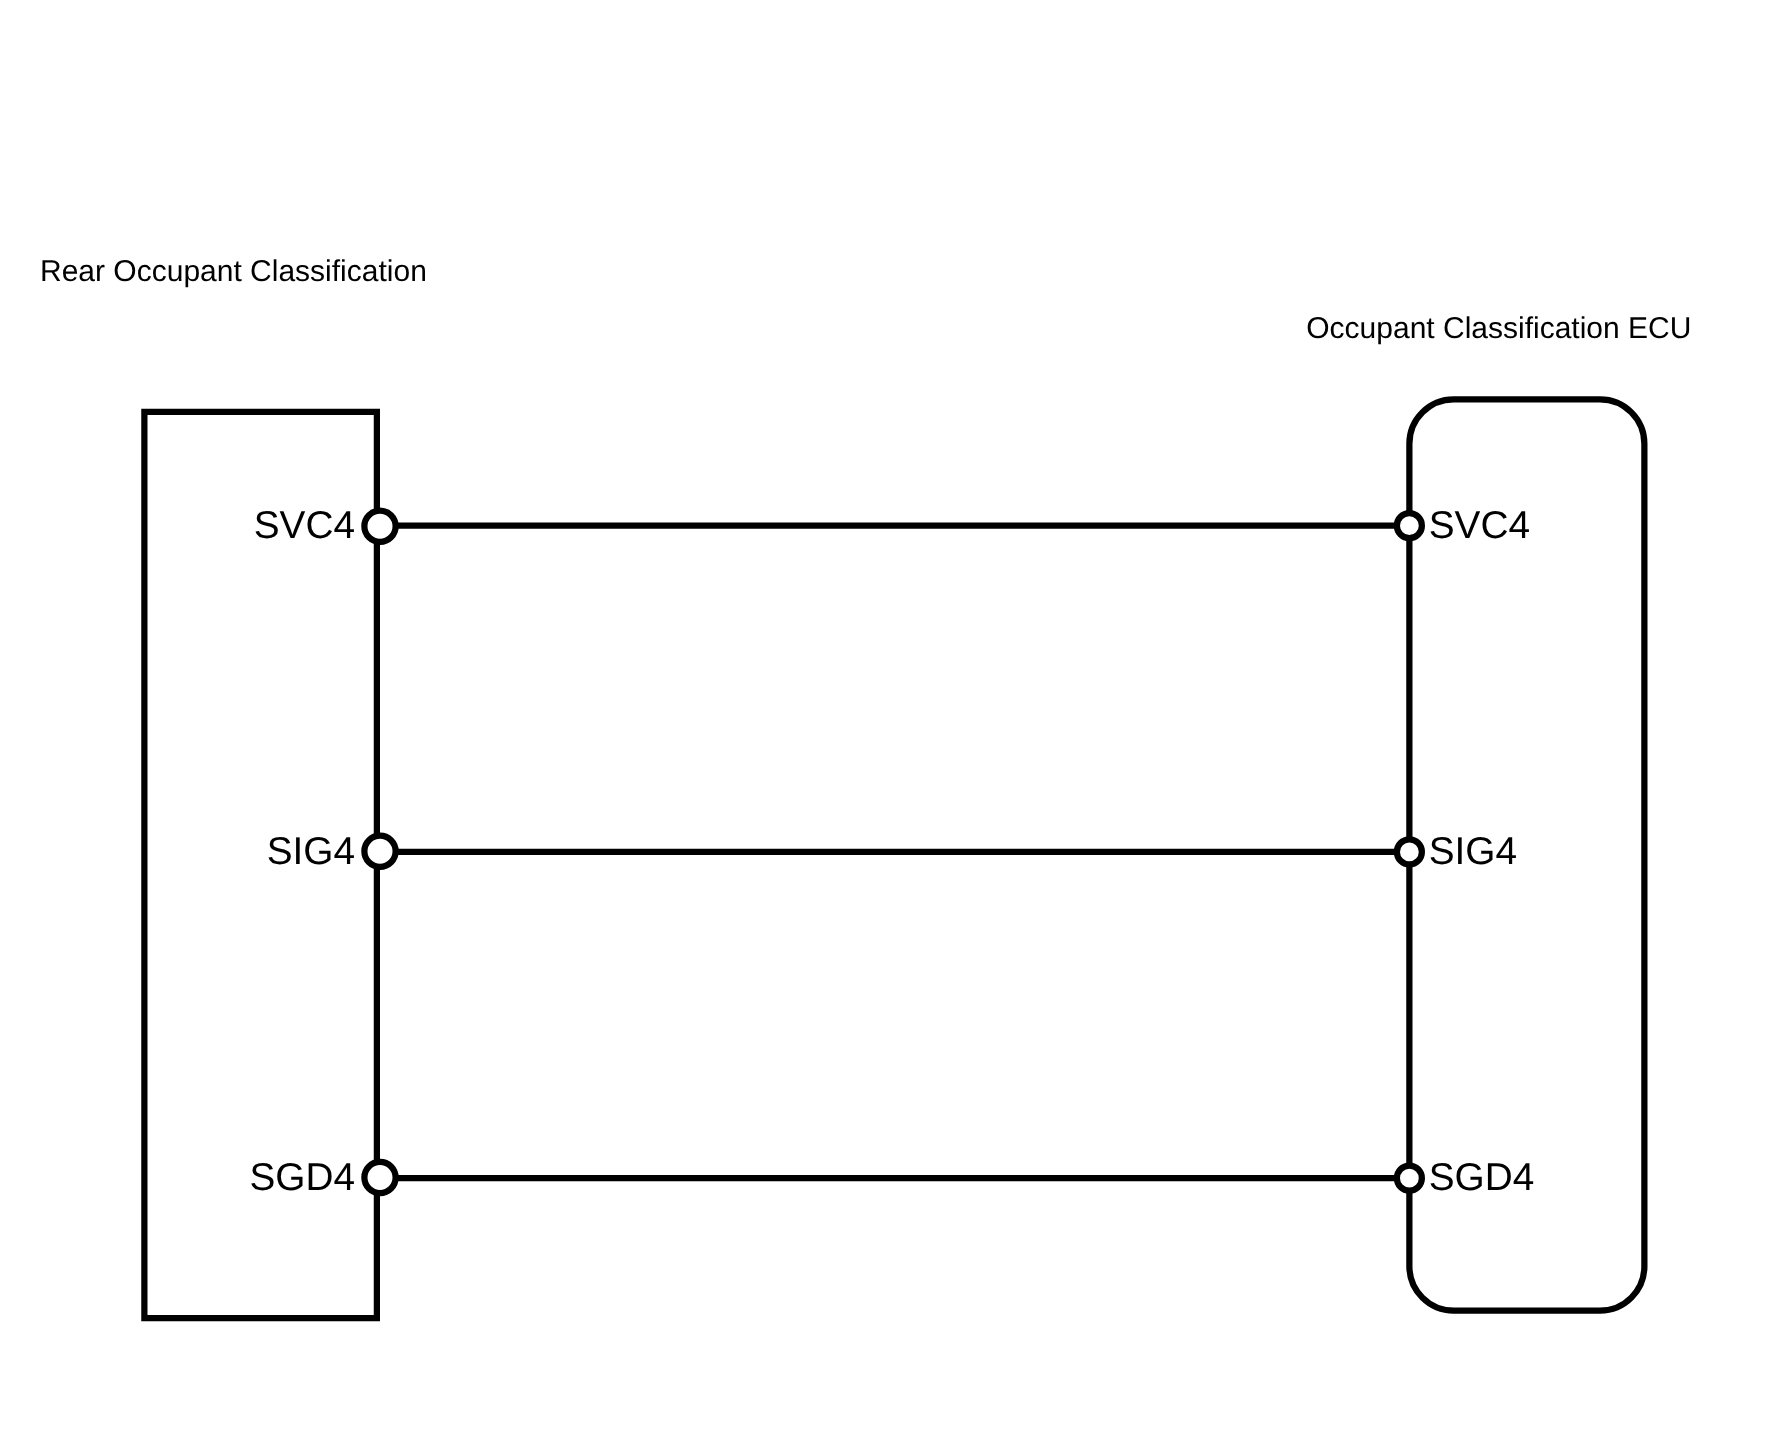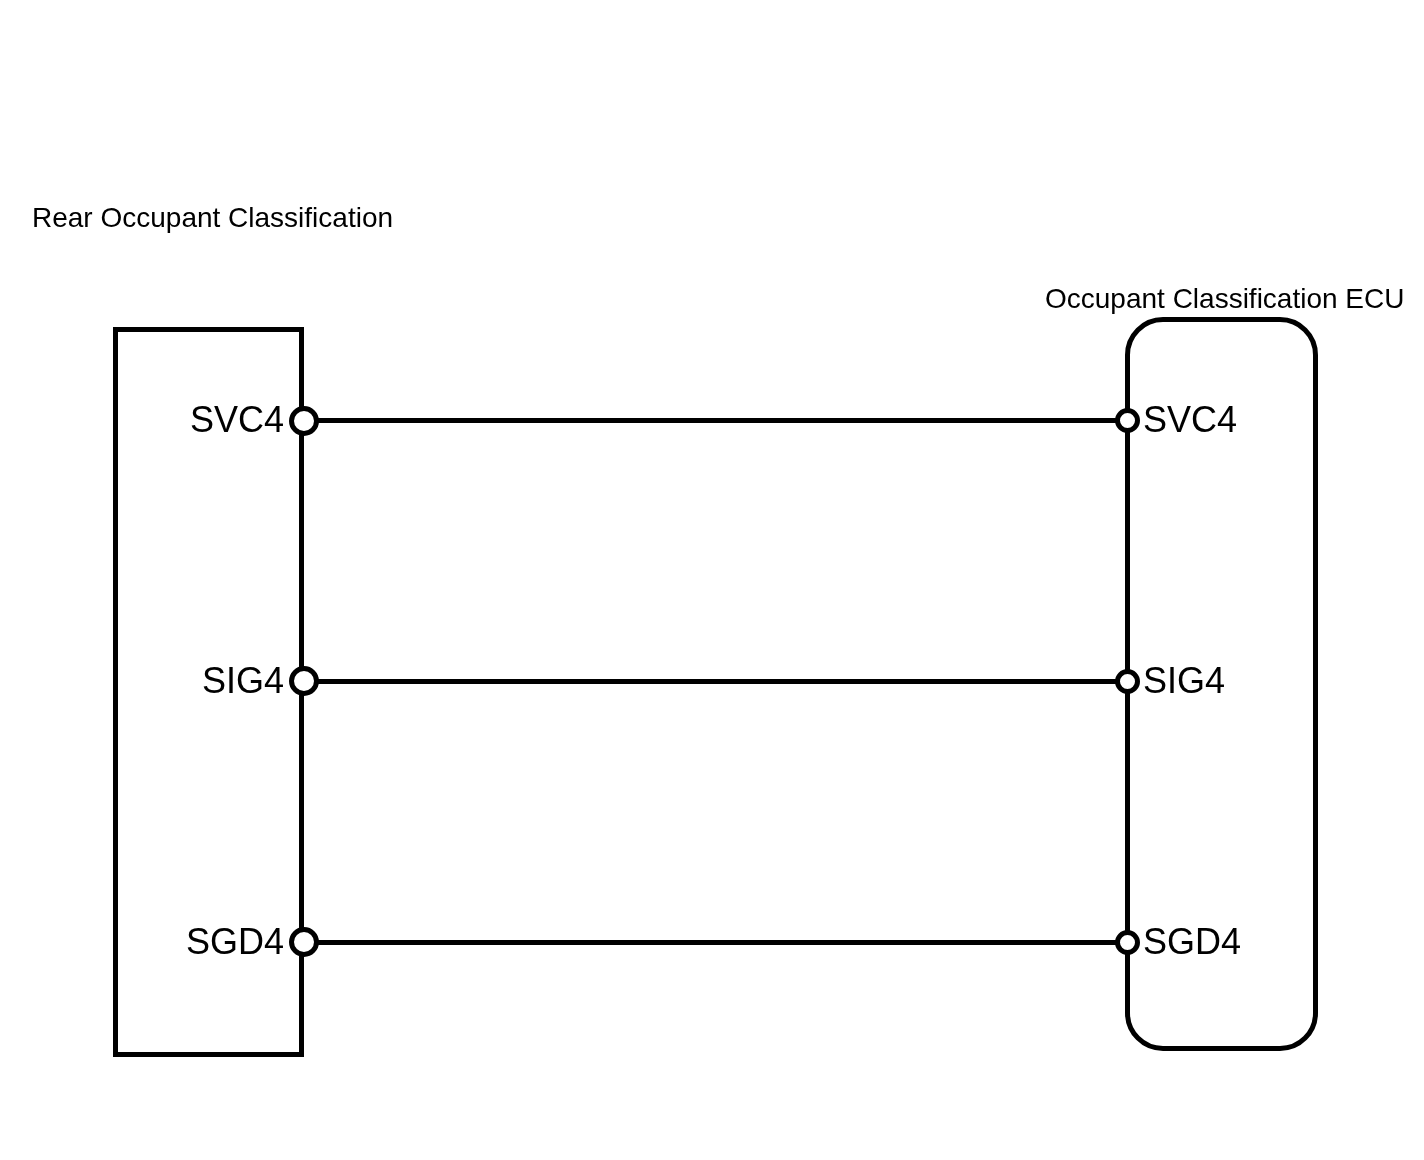--- a/index.html
+++ b/index.html
@@ -11,21 +11,21 @@
     position: relative;
     width: 1424px;
     height: 1160px;
     background: #ffffff;
     font-family: "Liberation Sans", sans-serif;
     color: #000000;
     overflow: hidden;
   }
   .component-title {
     position: absolute;
-    font-size: 28px;
+    font-size: 24px;
     line-height: 33px;
     color: #000000;
     white-space: nowrap;
     z-index: 4;
   }
   .component-box {
     position: absolute;
     box-sizing: border-box;
     border: 5px solid #000000;
     background: transparent;
@@ -45,41 +45,41 @@
     box-sizing: border-box;
     background: #ffffff;
     border: 5px solid #000000;
     border-radius: 50%;
     z-index: 3;
   }
   .terminal.lg { width: 30px; height: 30px; }
   .terminal.sm { width: 25px; height: 25px; }
   .pin-label {
     position: absolute;
-    font-size: 36px;
+    font-size: 31px;
     line-height: 30px;
     color: #000000;
     white-space: nowrap;
     z-index: 4;
   }
   .pin-label.align-right {
     width: 140px;
     text-align: right;
   }
 </style>
 </head>
 <body>
 
 <div class="canvas">
 
   <div class="component-title" style="left:32px; top:201px;">
     <div>Rear Occupant Classification</div>
   </div>
 
-  <div class="component-title" style="left:1045px; top:246px;margin-top:36px;">Occupant Classification ECU</div>
+  <div class="component-title" style="left:1045px; top:246px;">Occupant Classification ECU</div>
 
   <div class="component-box" style="left:113px; top:327px; width:191px; height:730px;"></div>
 
   <div class="component-box rounded" style="left:1125px; top:317px; width:193px; height:734px;"></div>
 
   <div class="wire" style="left:304px; top:418px; width:824px;"></div>
   <div class="wire" style="left:304px; top:679px; width:824px;"></div>
   <div class="wire" style="left:304px; top:940px; width:824px;"></div>
 
   <div class="terminal lg" style="left:289px; top:406px;"></div>

